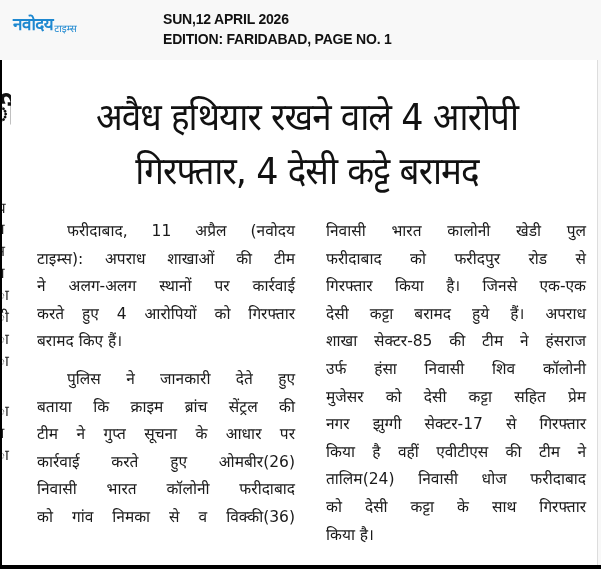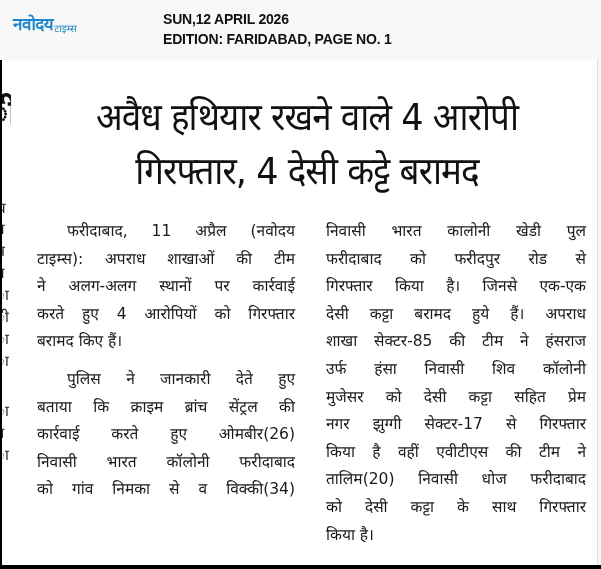--- a/index.html
+++ b/index.html
@@ -112,34 +112,35 @@
 
   <div class="col col-left">
     <span class="line indent">फरीदाबाद, 11 अप्रैल (नवोदय</span>
     <span class="line">टाइम्स): अपराध शाखाओं की टीम</span>
     <span class="line">ने अलग-अलग स्थानों पर कार्रवाई</span>
     <span class="line">करते हुए 4 आरोपियों को गिरफ्तार</span>
     <span class="line last-line">बरामद किए हैं।</span>
     <div class="para-gap"></div>
     <span class="line indent">पुलिस ने जानकारी देते हुए</span>
     <span class="line">बताया कि क्राइम ब्रांच सेंट्रल की</span>
+    <span class="line">टीम ने गुप्त सूचना के आधार पर</span>
     <span class="line">कार्रवाई करते हुए ओमबीर(26)</span>
     <span class="line">निवासी भारत कॉलोनी फरीदाबाद</span>
-    <span class="line">को गांव निमका से व विक्की(34)</span>
+    <span class="line">को गांव निमका से व विक्की(36)</span>
   </div>
 
   <div class="col col-right">
     <span class="line">निवासी भारत कालोनी खेडी पुल</span>
     <span class="line">फरीदाबाद को फरीदपुर रोड से</span>
     <span class="line">गिरफ्तार किया है। जिनसे एक-एक</span>
     <span class="line">देसी कट्टा बरामद हुये हैं। अपराध</span>
     <span class="line">शाखा सेक्टर-85 की टीम ने हंसराज</span>
     <span class="line">उर्फ हंसा निवासी शिव कॉलोनी</span>
     <span class="line">मुजेसर को देसी कट्टा सहित प्रेम</span>
     <span class="line">नगर झुग्गी सेक्टर-17 से गिरफ्तार</span>
     <span class="line">किया है वहीं एवीटीएस की टीम ने</span>
-    <span class="line">तालिम(20) निवासी धोज फरीदाबाद</span>
+    <span class="line">तालिम(24) निवासी धोज फरीदाबाद</span>
     <span class="line">को देसी कट्टा के साथ गिरफ्तार</span>
     <span class="line last-line">किया है।</span>
   </div>
 </div>
 
 <div class="bottom-border"></div>
 
 </body></html>

